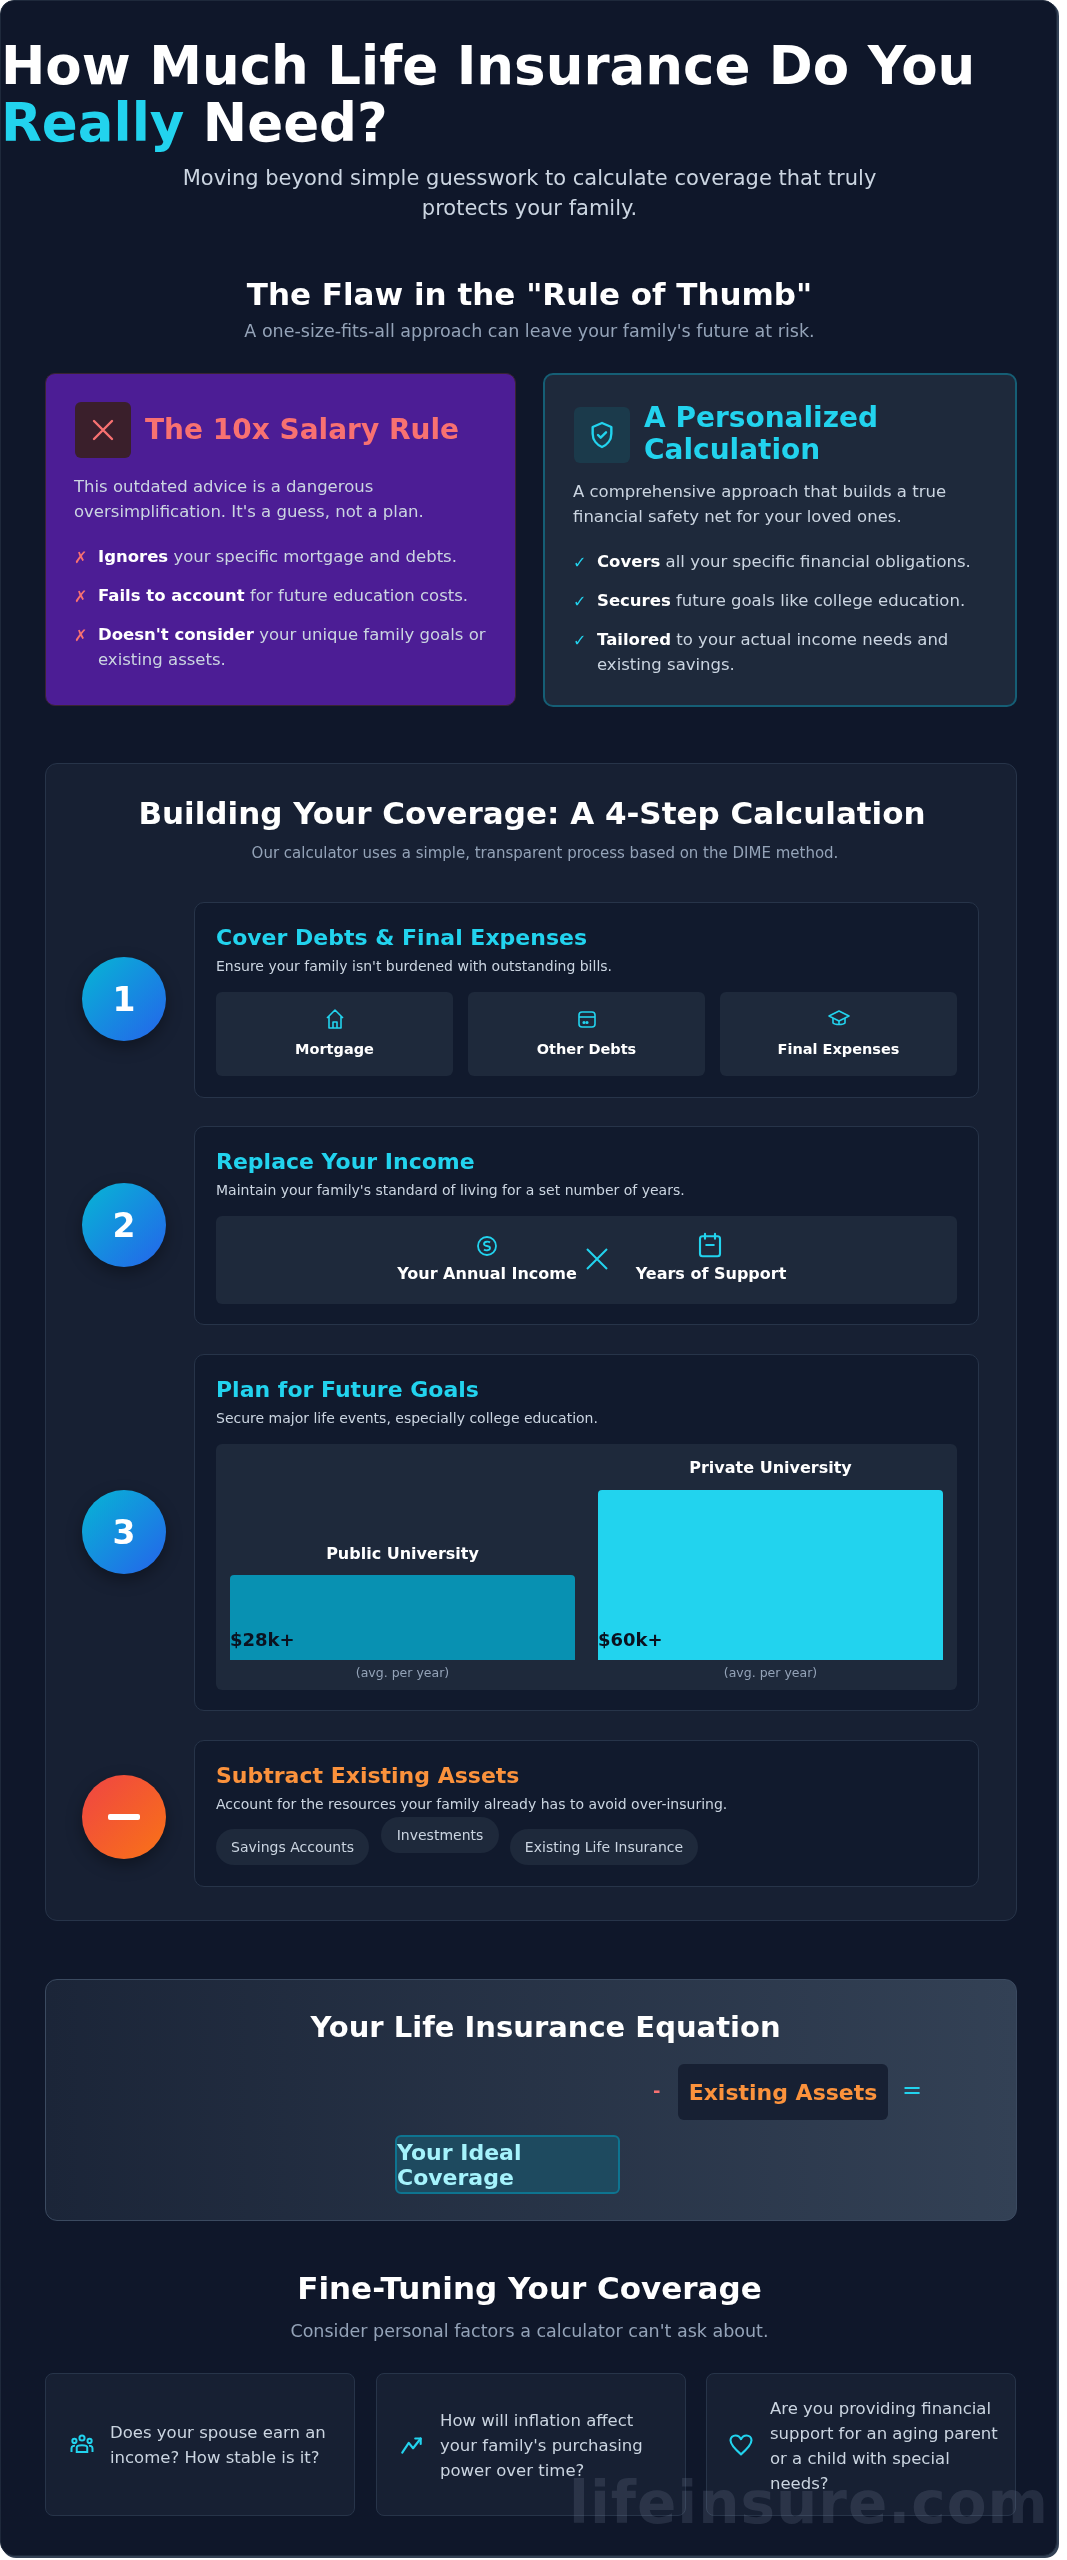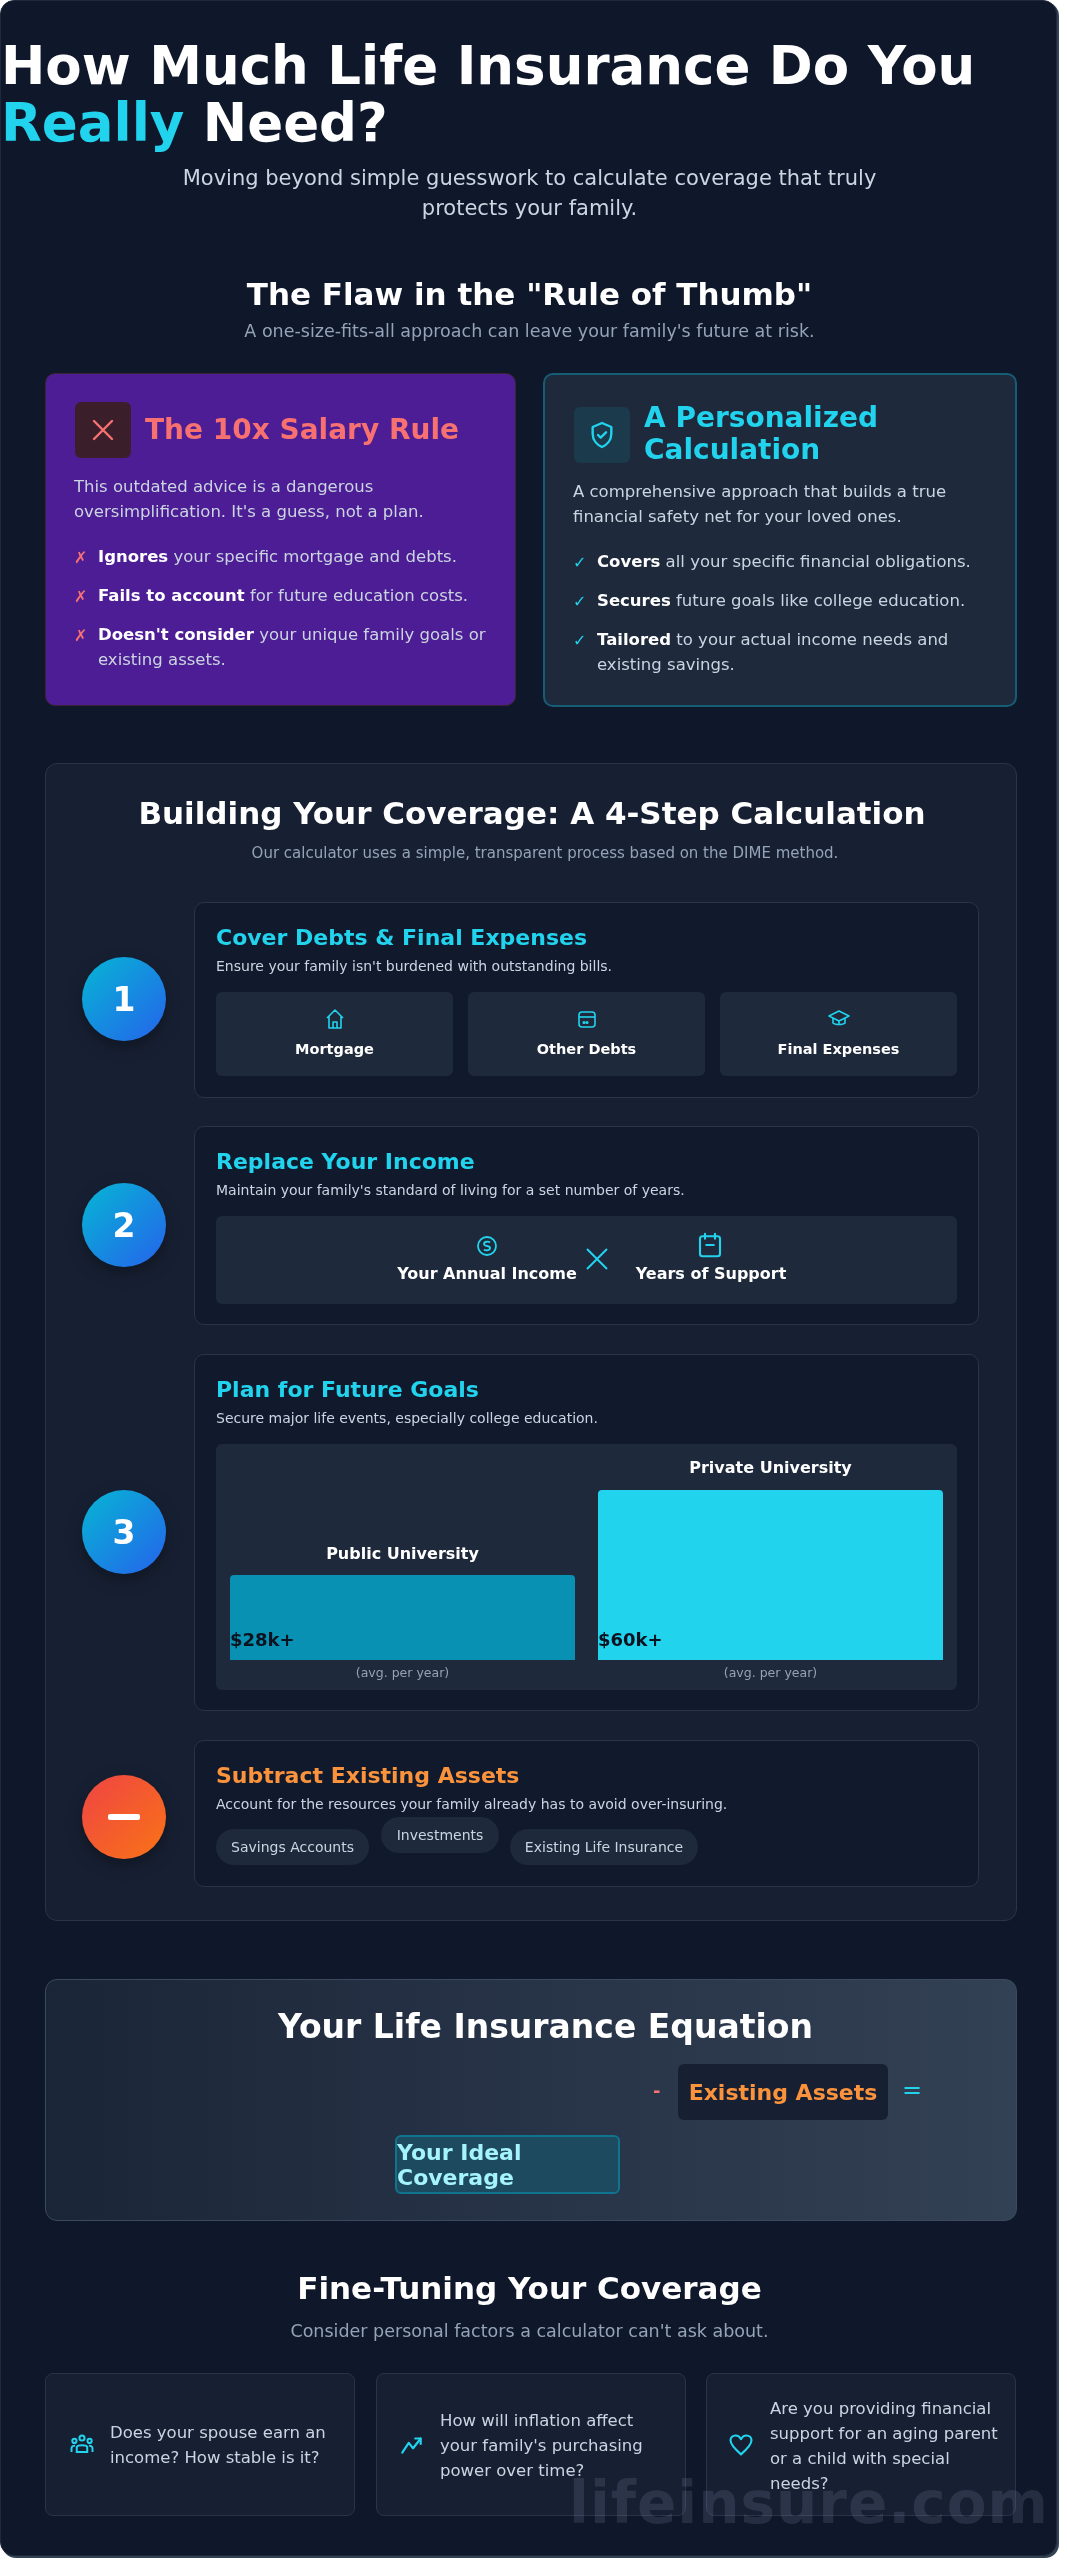--- a/index.html
+++ b/index.html
@@ -255,21 +255,21 @@
     <div class="step-card" style="left:148px;top:976px;width:785px;height:147px;">
       <div class="step-title" style="top:22px;color:#fb923c;">Subtract Existing Assets</div>
       <div class="step-desc" style="top:54px;">Account for the resources your family already has to avoid over-insuring.</div>
       <div class="chip" style="left:21px;top:88px;width:153px;">Savings Accounts</div>
       <div class="chip" style="left:186px;top:76px;width:118px;">Investments</div>
       <div class="chip" style="left:315px;top:88px;width:188px;">Existing Life Insurance</div>
     </div>
   </div>
 
   <div class="eq-wrap">
-    <div class="section-title" style="left:0;width:972px;top:28px;font-size:33px;line-height:38px;padding-left:27px;">Your Life Insurance Equation</div>
+    <div class="section-title" style="left:0;width:972px;top:28px;font-size:29px;line-height:38px;padding-left:27px;">Your Life Insurance Equation</div>
     <div class="eq-op" style="left:607px;top:100px;font-size:18px;color:#f87171;">-</div>
     <div class="eq-box" style="left:632px;top:84px;width:210px;height:56px;color:#fb923c;">Existing Assets</div>
     <div class="eq-op" style="left:856px;top:96px;font-size:24px;color:#22d3ee;font-weight:400;">=</div>
     <div class="eq-result">Your Ideal Coverage</div>
   </div>
 
   <div class="section-title" style="top:2268px;font-size:31px;line-height:38px;">Fine-Tuning Your Coverage</div>
   <div class="section-sub" style="top:2320px;font-size:17.5px;">Consider personal factors a calculator can't ask about.</div>
 
   <div class="ft-card" style="left:44px;width:310px;">

